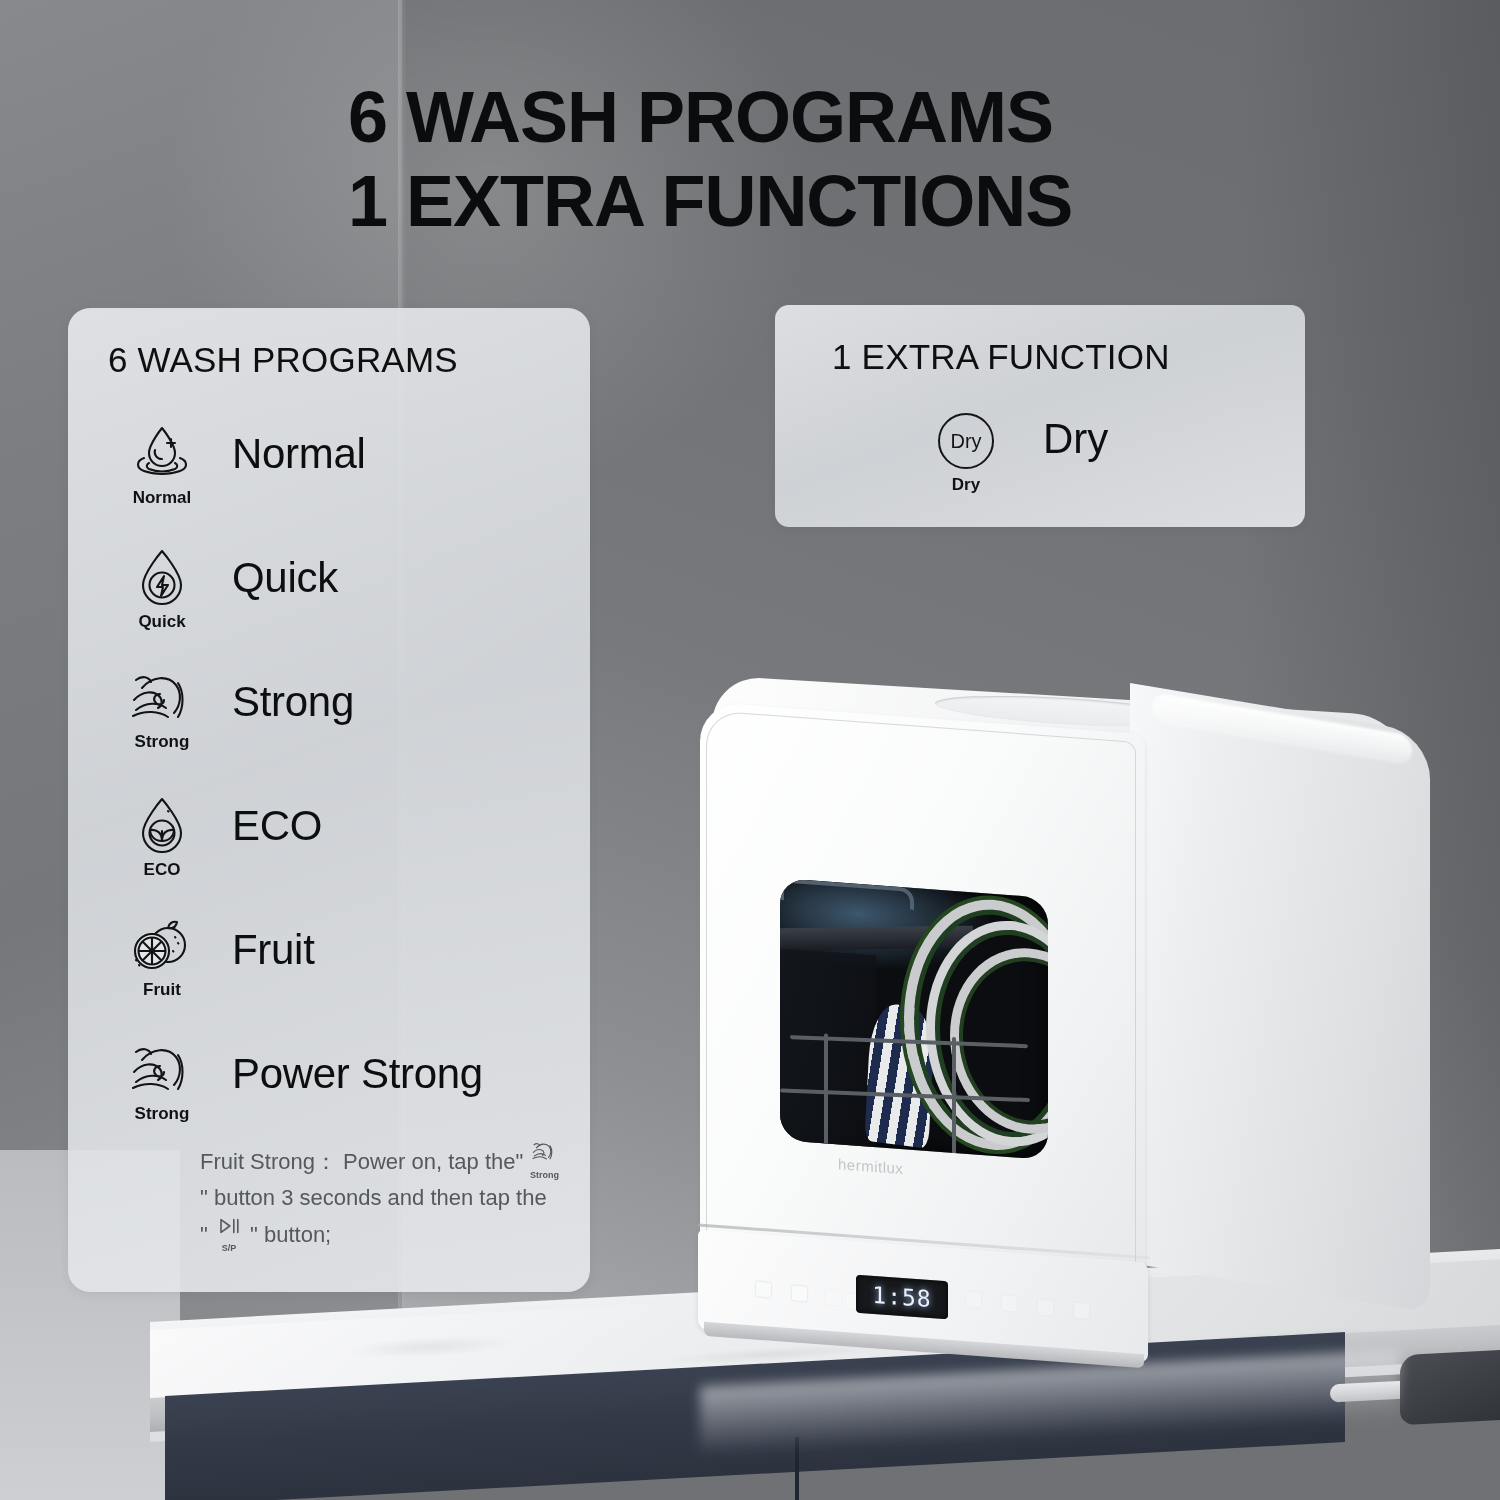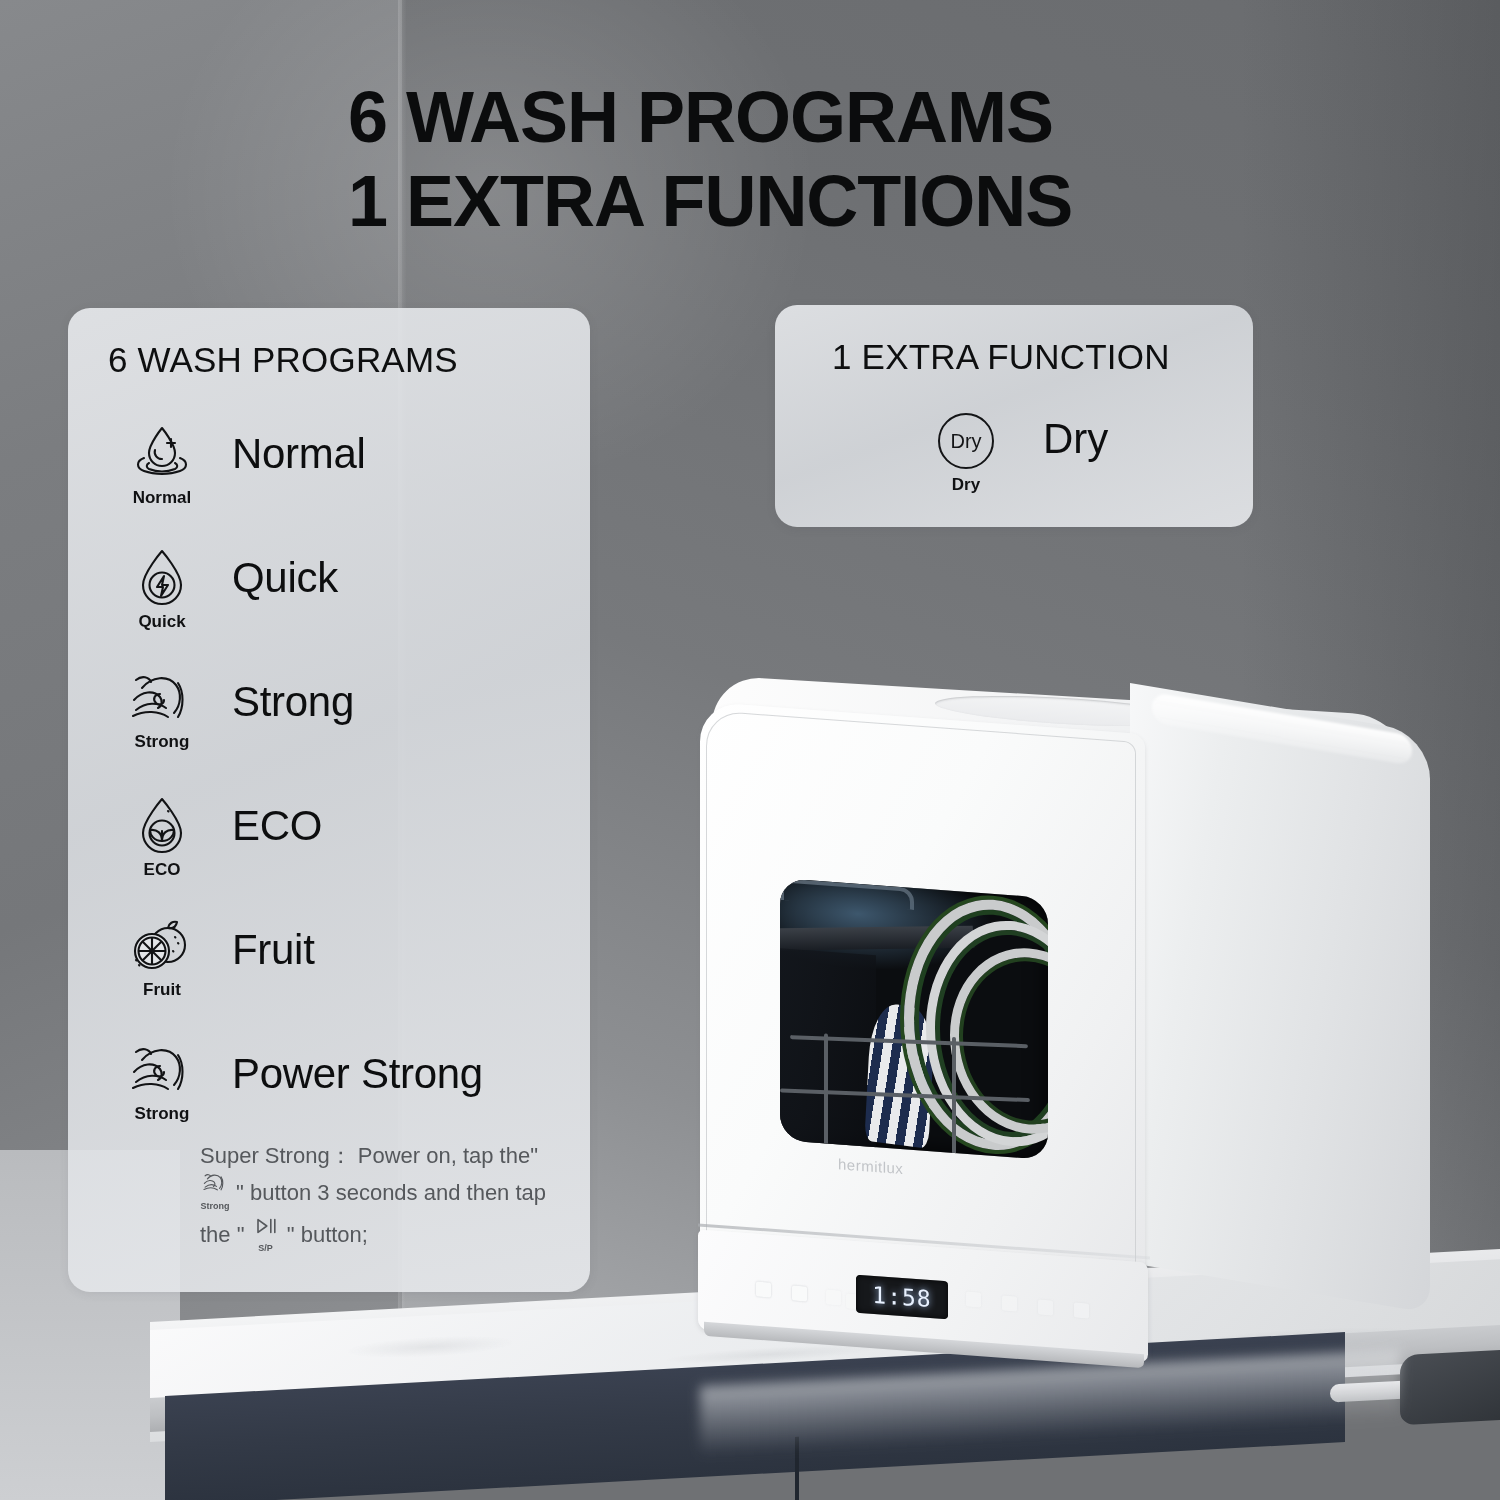--- a/index.html
+++ b/index.html
@@ -238,21 +238,21 @@
   }
 
   
   .card{
     position:absolute;
     background:linear-gradient(160deg, rgba(232,234,237,.90) 0%, rgba(219,222,226,.88) 45%, rgba(231,233,236,.90) 100%);
     border-radius:22px;
     box-shadow:0 2px 10px rgba(70,72,75,.10);
   }
   #card-left{ left:68px; top:308px; width:522px; height:984px; }
-  #card-right{ left:775px; top:305px; width:478px; height:222px; }
+  #card-right{ left:775px; top:305px; width:530px; height:222px;border-radius:14px; }
 
   .card-title{
     position:absolute; font-size:35px; color:#0e0f10; letter-spacing:.2px;
     font-family:"Liberation Sans", sans-serif;
   }
   #card-left .card-title{ left:40px; top:32px; }
   #card-right .card-title{ left:57px; top:32px; }
 
   .prog-list{ position:absolute; left:36px; top:108px; width:470px; }
   .prog-row{ position:relative; height:124px; }
@@ -465,21 +465,21 @@
         </svg>
         <span class="prog-sublabel">Strong</span>
       </div>
       <div class="prog-name">Power Strong</div>
     </div>
 
   </div>
 </div>
 
 <div id="footnote">
-  <span>Super Strong： Power on, tap the" </span><span class="inline-ico"><svg width="26" height="22" viewBox="0 0 64 58" fill="none" stroke="#55585c" stroke-width="3" stroke-linecap="round" stroke-linejoin="round">
+  <span>Fruit Strong： Power on, tap the" </span><span class="inline-ico"><svg width="26" height="22" viewBox="0 0 64 58" fill="none" stroke="#55585c" stroke-width="3" stroke-linecap="round" stroke-linejoin="round">
         <path d="M6 10 c6-5 13-3 15 2"></path>
         <path d="M12 18 c10-12 26-13 34-3 6 8 5 20-2 28"></path>
         <path d="M48 13 c6 9 6 24 0 34"></path>
         <path d="M4 30 c8-9 20-10 26-3 3 4 2 9-2 11"></path>
         <path d="M6 40 c10-8 22-8 30-2"></path>
         <path d="M3 46 c12-6 26-5 35 1"></path>
       </svg><span class="mini-lab">Strong</span></span><span> " button 3 seconds and then tap the " </span><span class="inline-ico"><svg width="24" height="20" viewBox="0 0 30 24" fill="none" stroke="#55585c" stroke-width="2" stroke-linecap="round" stroke-linejoin="round">
         <path d="M5 4 L5 20 L16 12 Z"></path>
         <path d="M21 4 L21 20 M26 4 L26 20"></path>
       </svg><span class="mini-lab">S/P</span></span><span> " button;</span>

